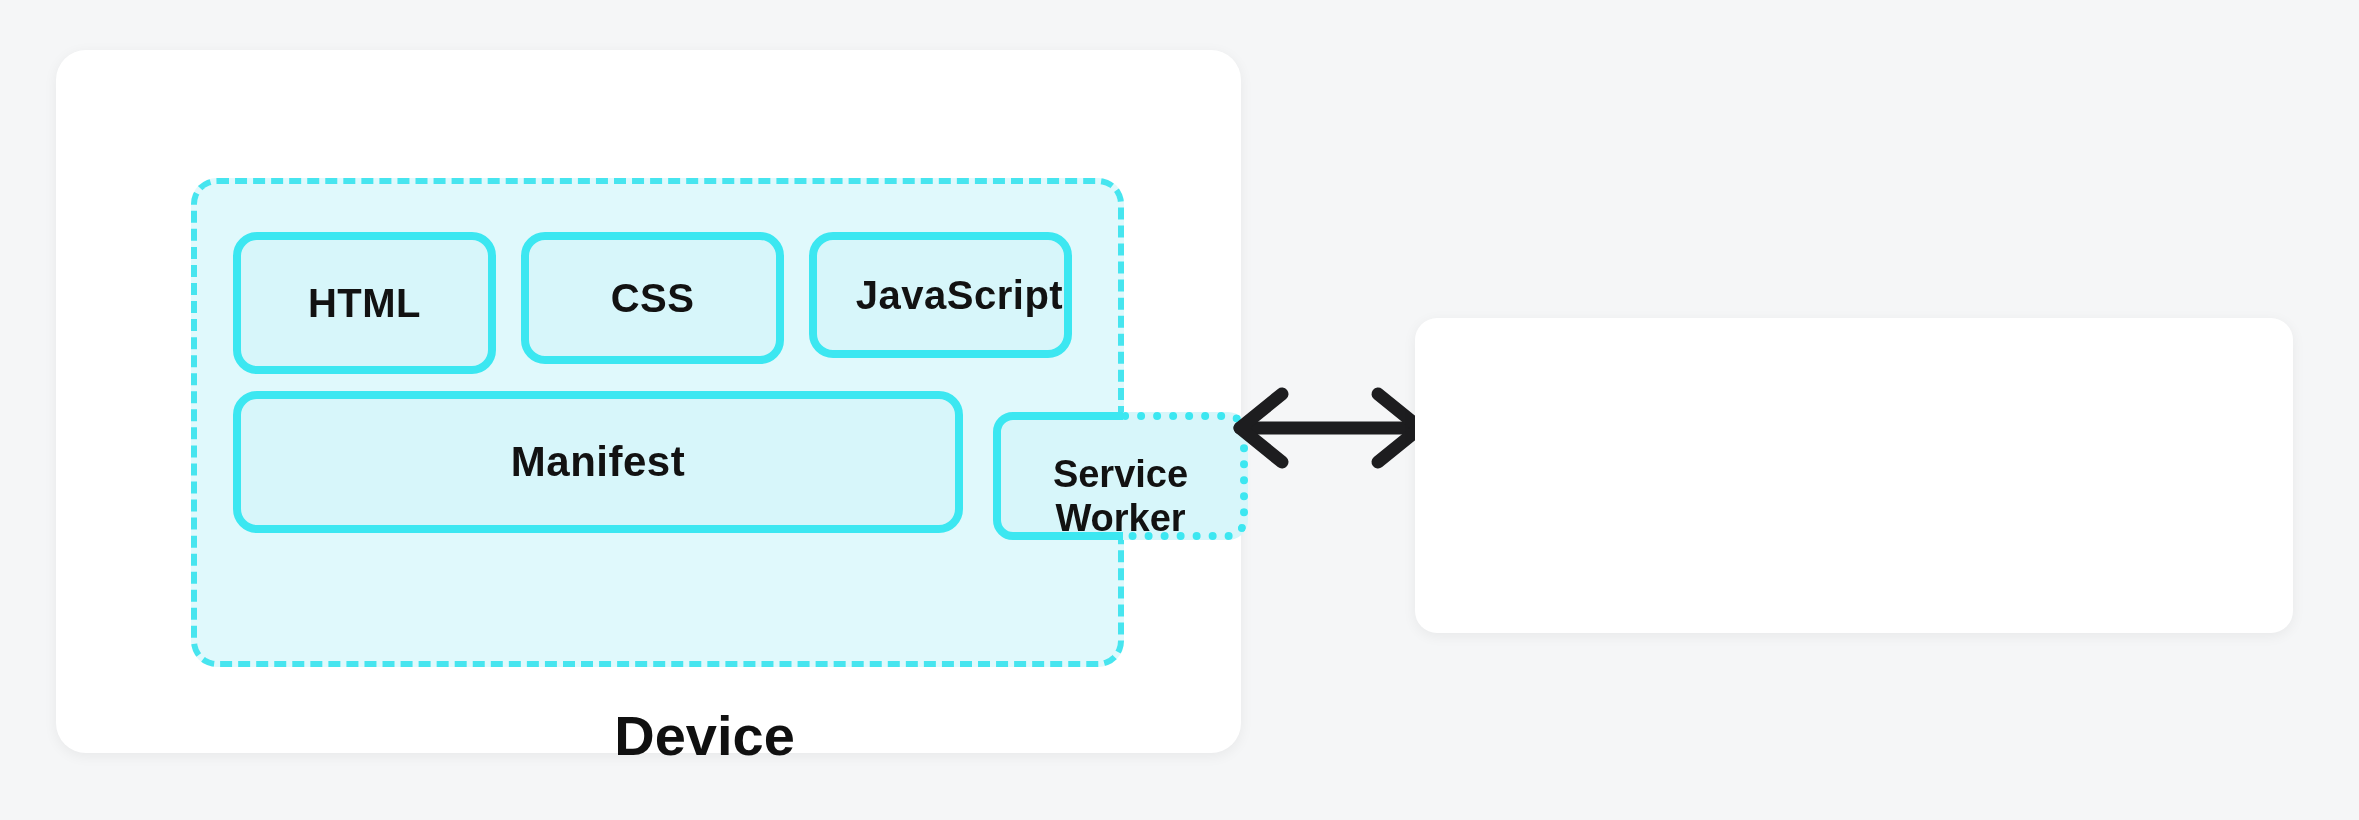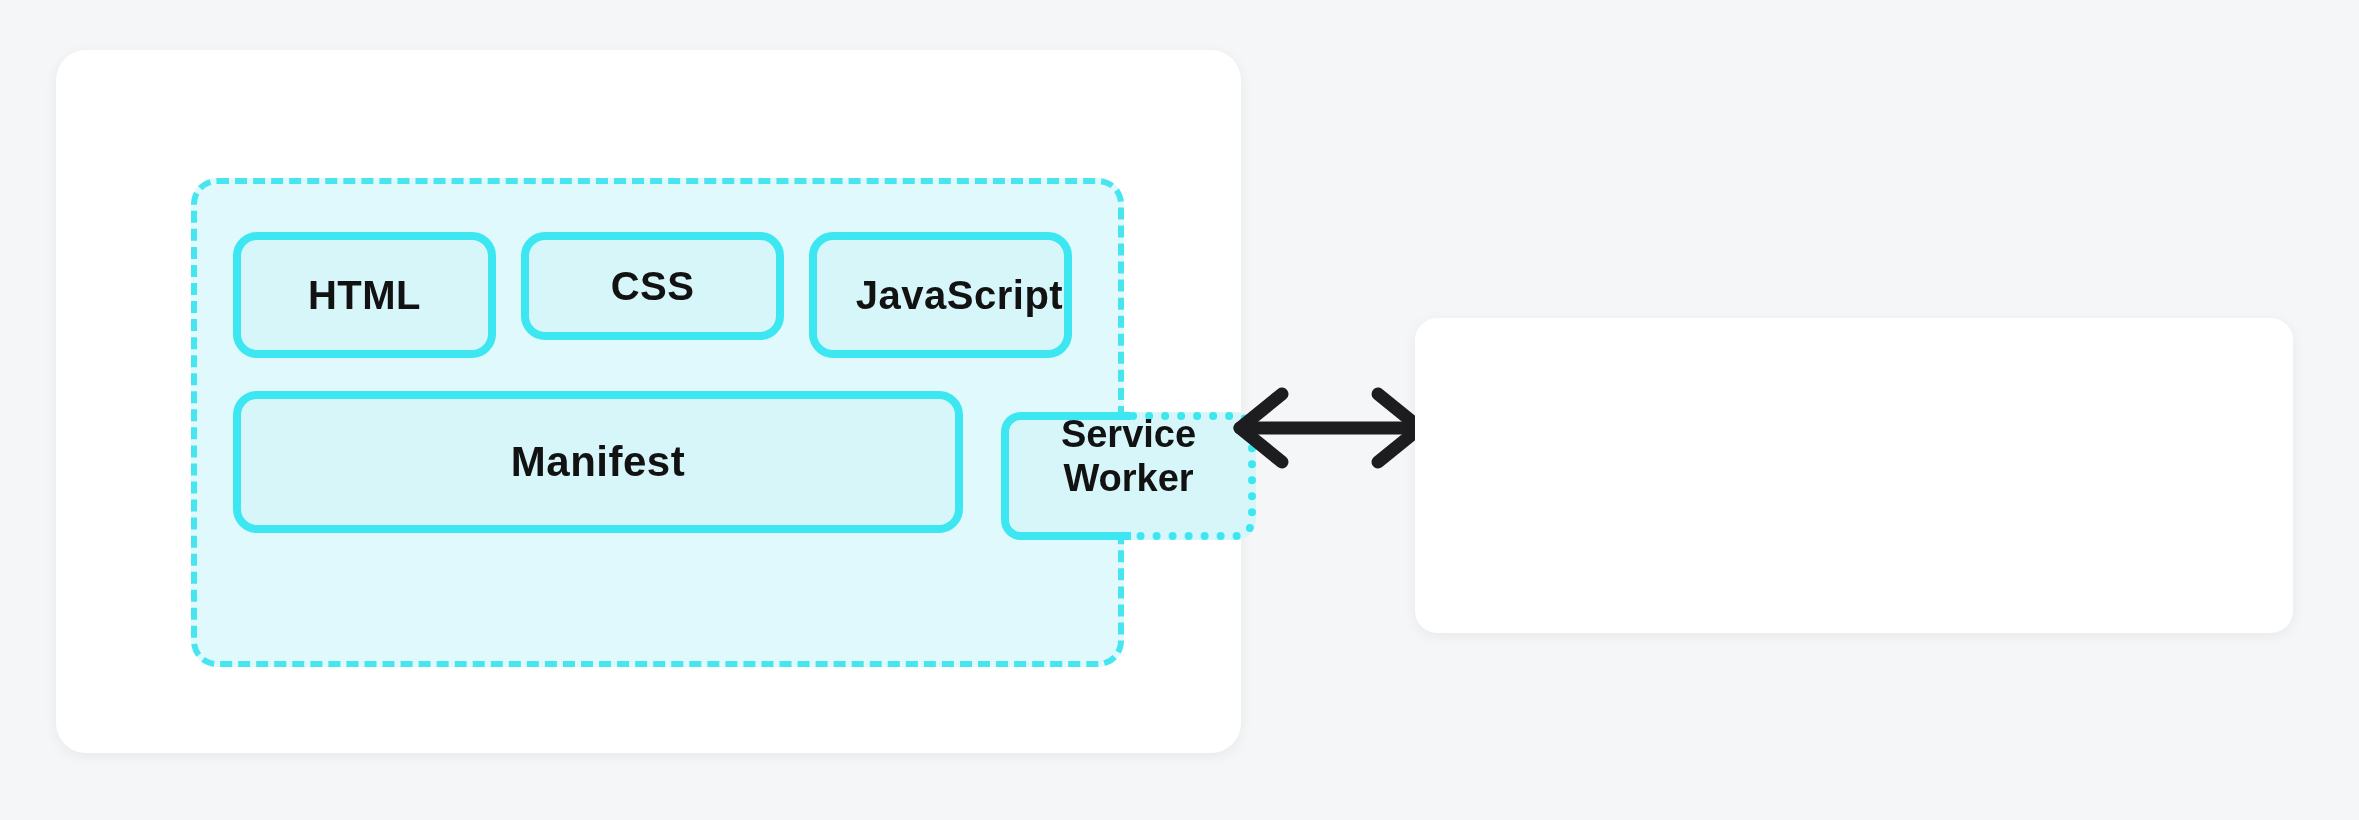--- a/index.html
+++ b/index.html
@@ -20,32 +20,31 @@
     position:absolute;left:135px;top:128px;width:933px;height:489px;
     box-sizing:border-box;background:#e0f9fc;
     border:6px dashed #47e5ef;border-radius:26px;
   }
   .node{
     position:absolute;box-sizing:border-box;
     background:#d7f6fa;border:8px solid #3ce7f1;border-radius:24px;
     display:flex;align-items:center;justify-content:center;
     font-weight:bold;font-size:40px;letter-spacing:0.5px;color:#121212;
   }
-  #node-html{left:177px;top:182px;width:263px;height:126px;}
-  #node-css{left:465px;top:182px;width:263px;height:108px;text-align:right;}
+  #node-html{left:177px;top:182px;width:263px;height:142px;}
+  #node-css{left:465px;top:182px;width:263px;height:132px;text-align:right;}
   #node-javascript{left:753px;top:182px;width:263px;height:126px;padding-left:38px;}
   #node-manifest{left:177px;top:341px;width:730px;height:142px;font-size:42px;}
 
   #node-service-worker{
     position:absolute;left:937px;top:362px;width:255px;height:128px;
     box-sizing:border-box;background:#d7f6fa;border-radius:20px;
-    display:flex;align-items:flex-start;justify-content:center;text-align:center;
+    display:flex;align-items:flex-end;justify-content:center;text-align:center;
     font-weight:bold;font-size:38px;line-height:1.16;color:#121212;
     padding:0 14px;
-    margin-left:8px;
   }
   .sw-edge{position:absolute;inset:0;border-radius:20px;box-sizing:border-box;pointer-events:none;}
   .sw-edge.solid{border:8px solid #3ce7f1;clip-path:inset(0 49% 0 0);}
   .sw-edge.dotted{border:8px dotted #3ce7f1;clip-path:inset(0 0 0 51%);}
   .sw-label{position:relative;z-index:1;}
 
   .group-label{
     position:absolute;left:135px;top:527px;width:933px;
     text-align:center;font-size:42px;font-weight:normal;color:#1a1a1a;
   }
@@ -75,20 +74,21 @@
     <div class="node" id="node-manifest">
       <span>Manifest</span>
     </div>
 
     <div id="node-service-worker">
       <span class="sw-edge solid"></span>
       <span class="sw-edge dotted"></span>
       <span class="sw-label">Service Worker</span>
     </div>
 
+    <div class="card-title" id="device-card-title">Device</div>
   </div>
 
   <div class="arrow">
     <svg viewBox="0 0 228 94" xmlns="http://www.w3.org/2000/svg">
       <g stroke="#1d1d1f" stroke-width="13" fill="none" stroke-linecap="round" stroke-linejoin="round">
         <line x1="24" y1="47" x2="204" y2="47"></line>
         <path d="M66 13 L24 47 L66 81"></path>
         <path d="M162 13 L204 47 L162 81"></path>
       </g>
     </svg>

